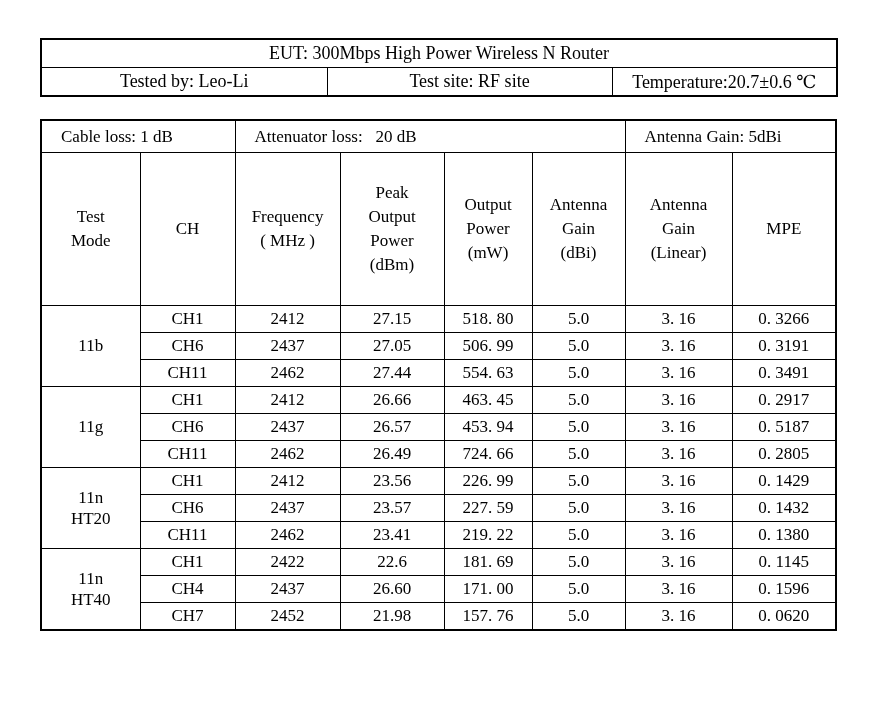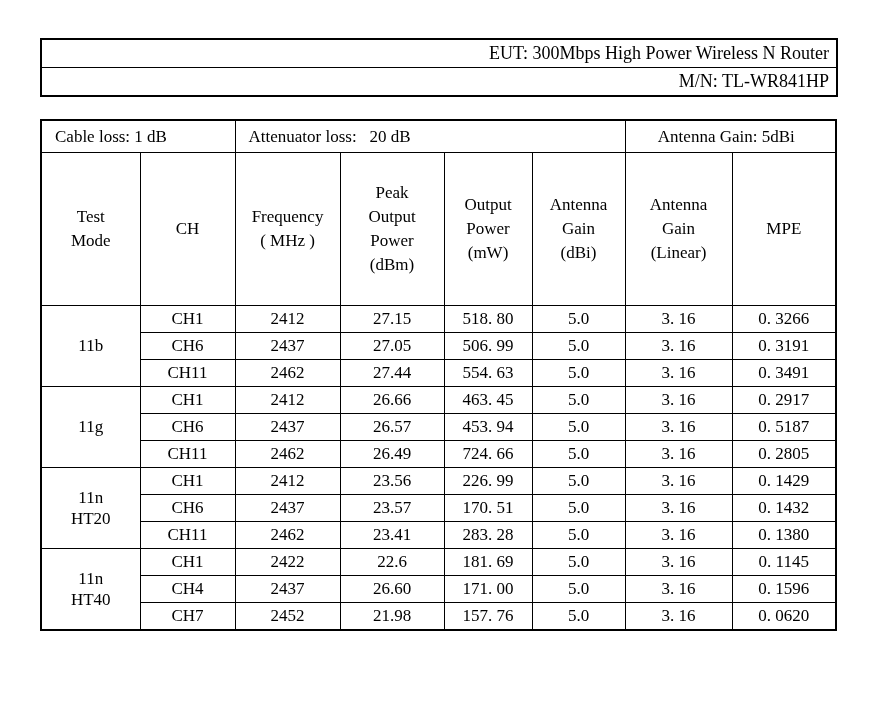--- a/index.html
+++ b/index.html
@@ -27,40 +27,40 @@
   }
 
   
   .info-table {
     width: 796px;
     font-size: 18px;
   }
   .info-table td {
     height: 25px;
     padding: 1px 7px;
-    text-align: right;
+    text-align: center;
     vertical-align: middle;
     white-space: pre-wrap;
   }
 
   
   .results-table {
     width: 795px;
     margin-top: 22px;
     font-size: 17px;
   }
   .results-table .band-row td {
     height: 29px;
-    padding: 1px 13px;
+    padding: 1px 19px;
     text-align: left;
     vertical-align: middle;
     white-space: pre-wrap;
   }
   .results-table .band-row td.band-right {
-    text-align: center;
+    text-align: left;
     padding-right: 21px;
   }
   .results-table th {
     height: 148px;
     text-align: center;
     vertical-align: middle;
     white-space: pre-line;
     line-height: 1.4;
     padding: 2px;
   }
@@ -84,21 +84,23 @@
     <colgroup>
       <col style="width:286px">
         <col style="width:285px">
         <col style="width:225px">
     </colgroup>
     <tbody>
         <tr>
       <td colspan="3">EUT: 300Mbps High Power Wireless N Router</td>
     </tr>
     <tr>
-      <td colspan="3">M/N: TL-WR841HP</td>
+      <td>Tested by: Leo-Li</td>
+      <td>Test site: RF site</td>
+      <td>Temperature:20.7±0.6 ℃</td>
     </tr>
   </tbody>
     </table>
 
   <table class="results-table">
     <colgroup>
       <col style="width:99px">
         <col style="width:95px">
         <col style="width:105px">
         <col style="width:104px">
@@ -200,30 +202,30 @@
           <td>23.56</td>
           <td>226. 99</td>
           <td>5.0</td>
           <td>3. 16</td>
           <td>0. 1429</td>
         </tr>
         <tr>
           <td>CH6</td>
           <td>2437</td>
           <td>23.57</td>
-          <td>170. 51</td>
+          <td>227. 59</td>
           <td>5.0</td>
           <td>3. 16</td>
           <td>0. 1432</td>
         </tr>
         <tr>
           <td>CH11</td>
           <td>2462</td>
           <td>23.41</td>
-          <td>283. 28</td>
+          <td>219. 22</td>
           <td>5.0</td>
           <td>3. 16</td>
           <td>0. 1380</td>
         </tr>
         <tr>
           <td rowspan="3" class="mode-cell">11n
 HT40</td>
           <td>CH1</td>
           <td>2422</td>
           <td>22.6</td>

